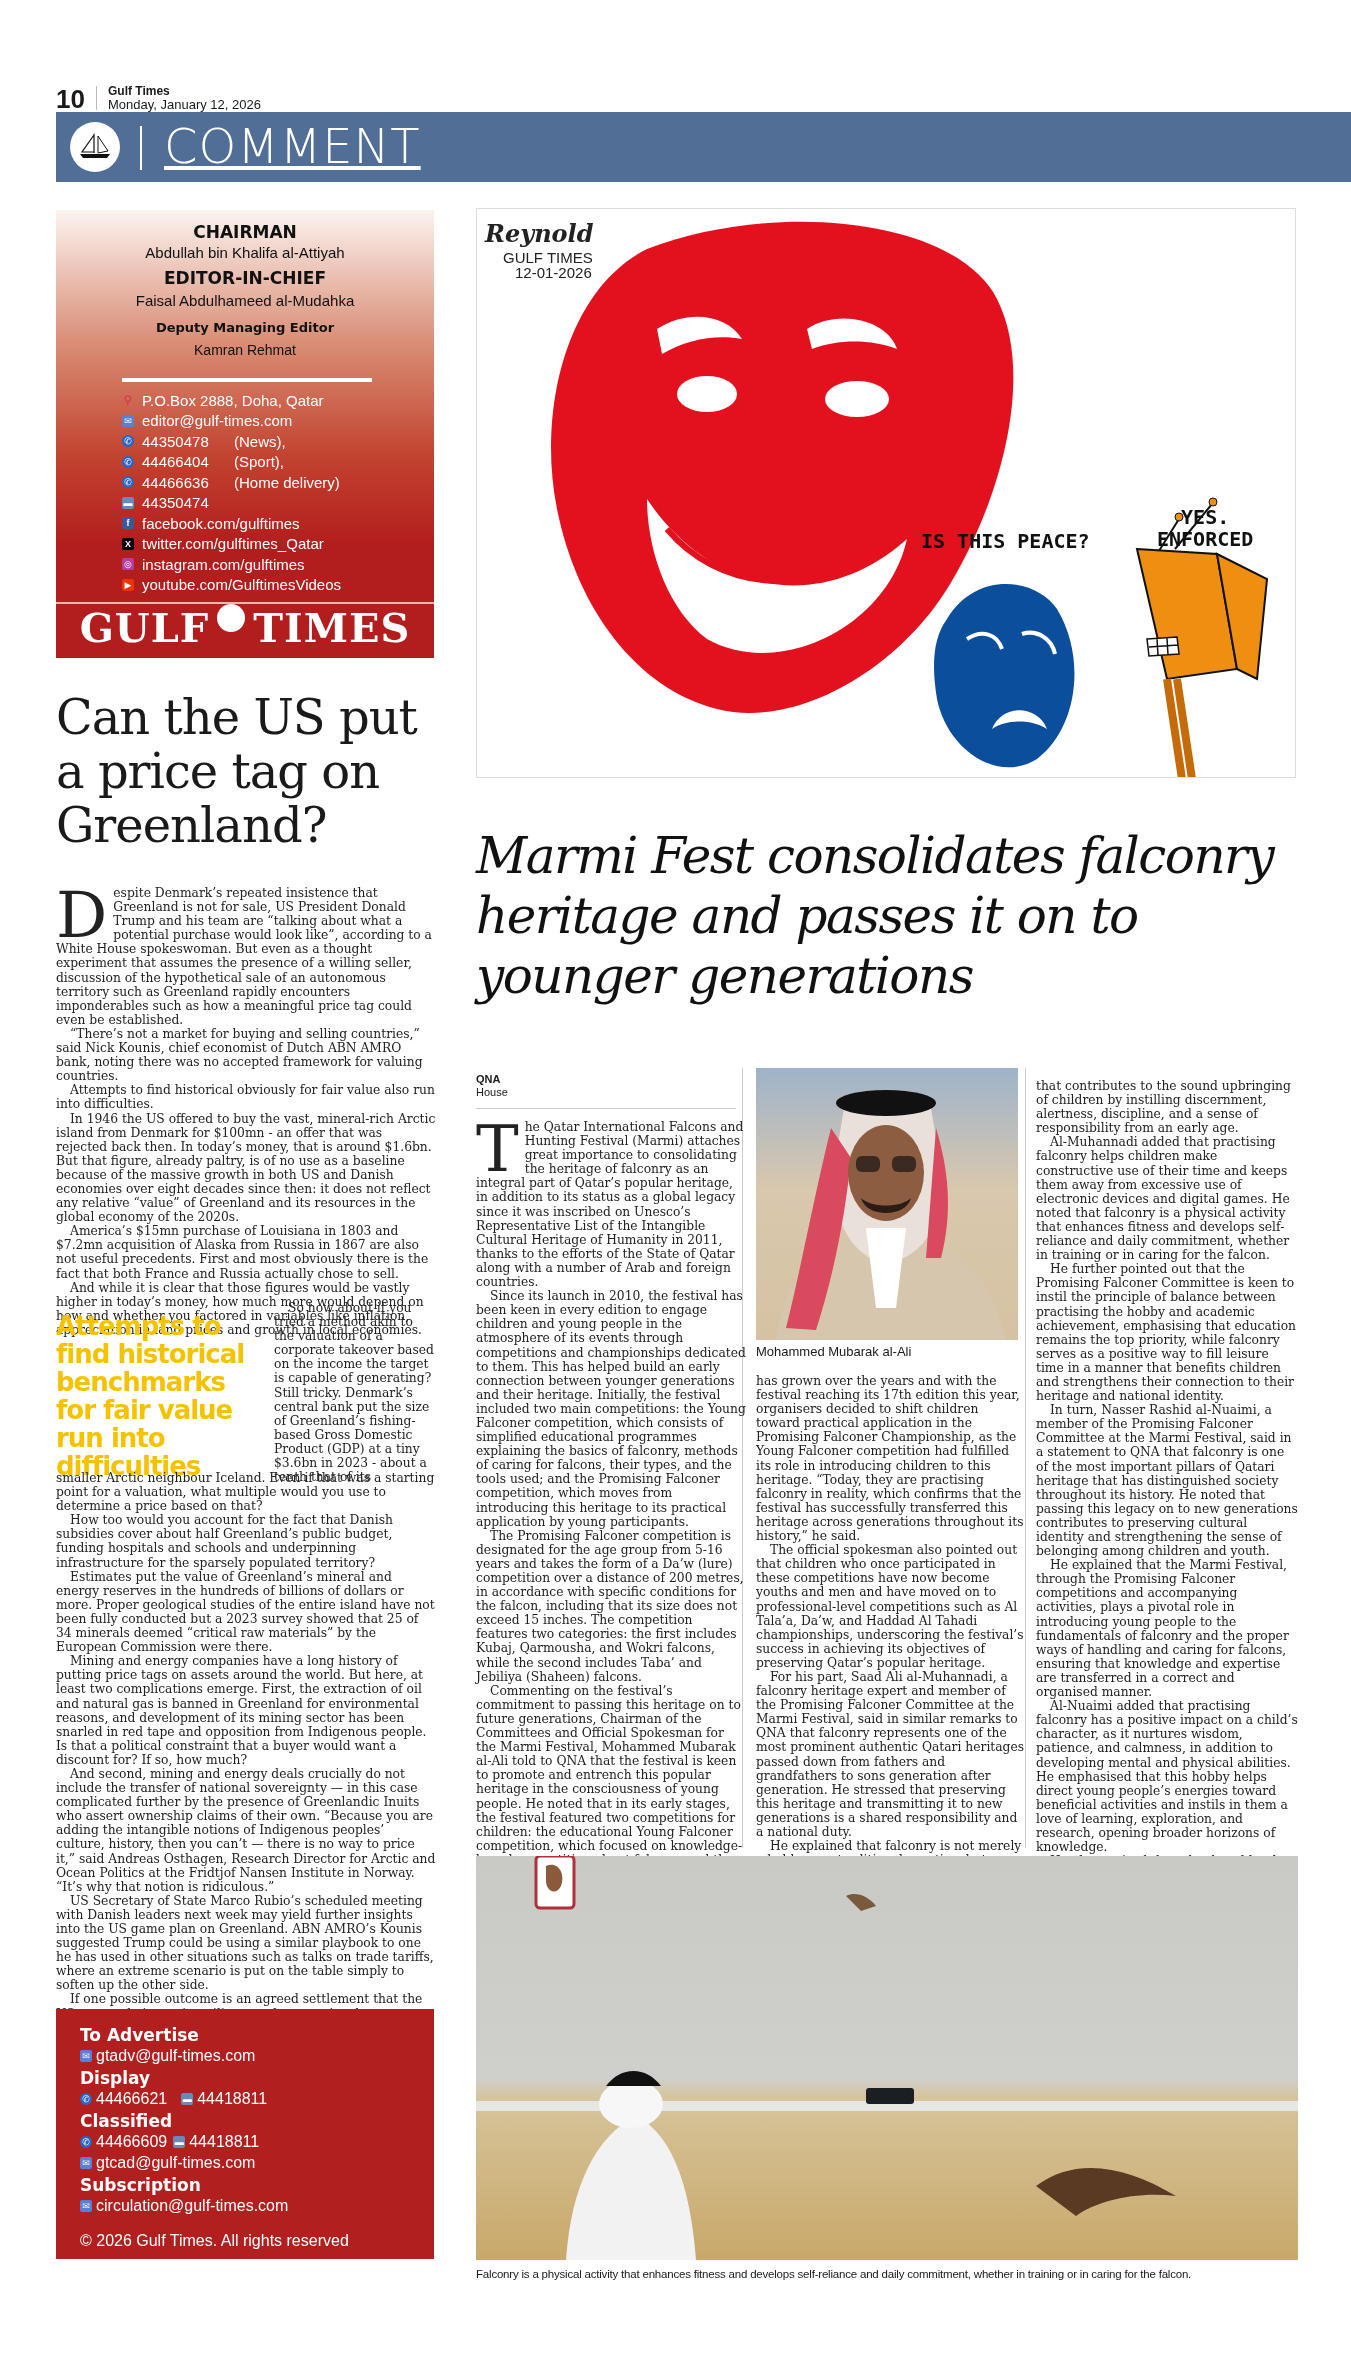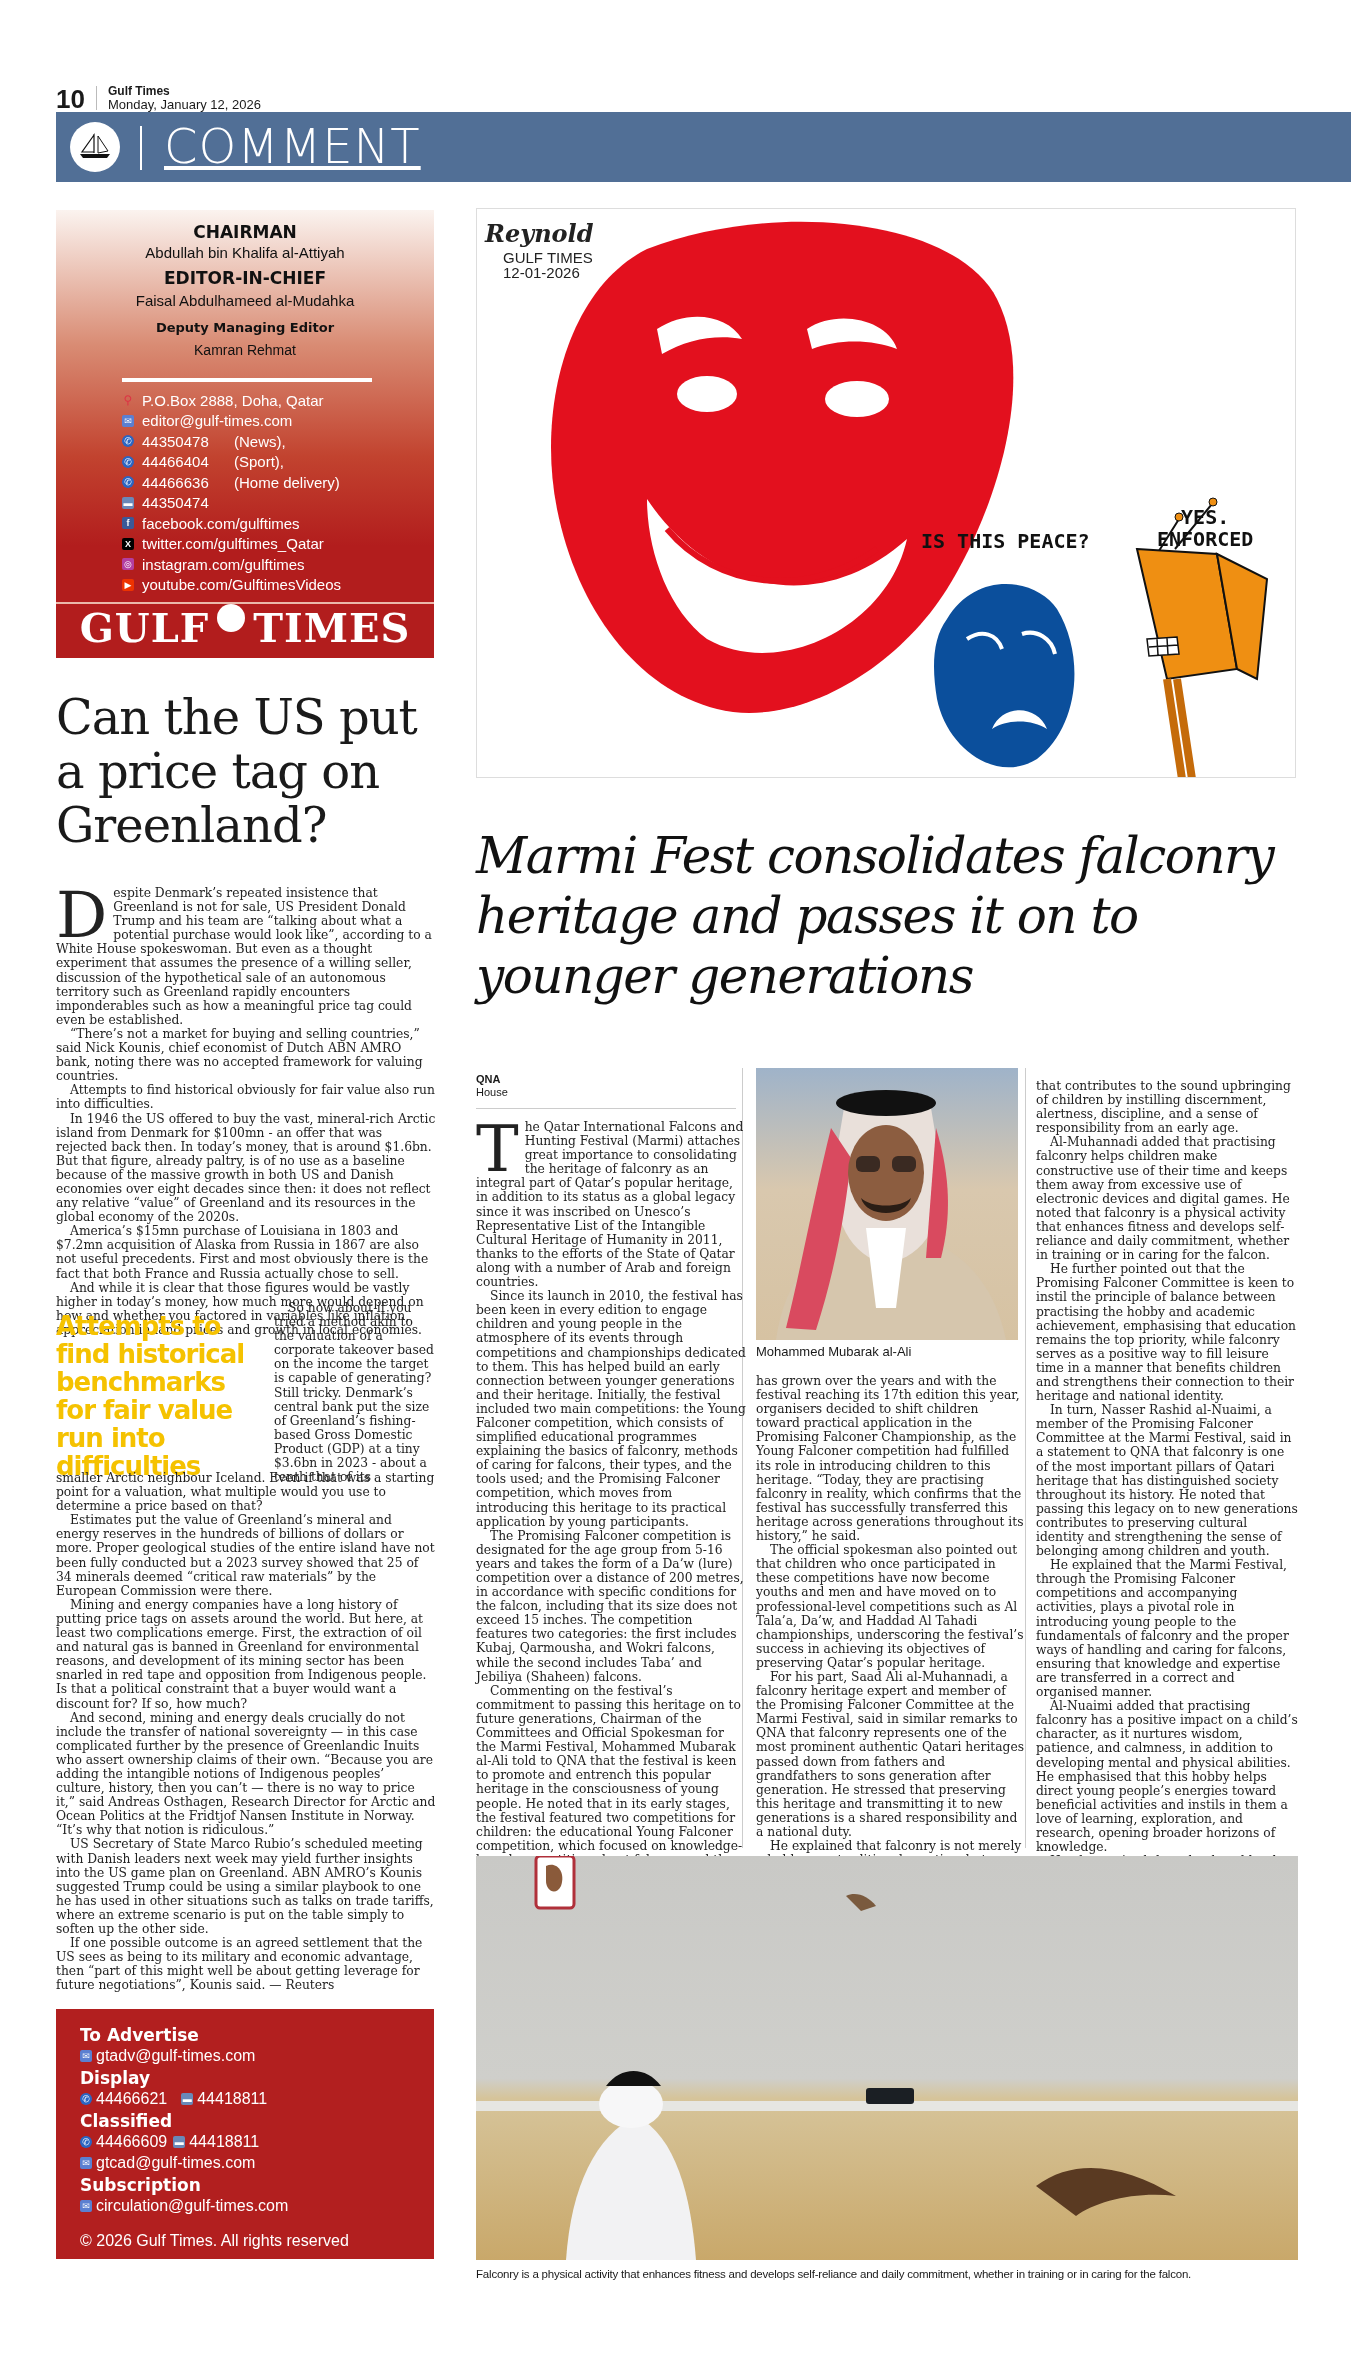--- a/index.html
+++ b/index.html
@@ -170,20 +170,21 @@
   <p>In 1946 the US offered to buy the vast, mineral-rich Arctic island from Denmark for $100mn - an offer that was rejected back then. In today’s money, that is around $1.6bn. But that figure, already paltry, is of no use as a baseline because of the massive growth in both US and Danish economies over eight decades since then: it does not reflect any relative “value” of Greenland and its resources in the global economy of the 2020s.</p>
   <p>America’s $15mn purchase of Louisiana in 1803 and $7.2mn acquisition of Alaska from Russia in 1867 are also not useful precedents. First and most obviously there is the fact that both France and Russia actually chose to sell.</p>
   <p>And while it is clear that those figures would be vastly higher in today’s money, how much more would depend on how and whether you factored in variables like inflation, appreciation in land prices and growth in local economies.</p>
 </div>
 <div class="abs" id="pull-quote">Attempts to find historical benchmarks for fair value run into difficulties</div>
 <div class="abs body-text" id="gl-body-side">
   <p>So how about if you tried a method akin to the valuation of a corporate takeover based on the income the target is capable of generating? Still tricky. Denmark’s central bank put the size of Greenland’s fishing-based Gross Domestic Product (GDP) at a tiny $3.6bn in 2023 - about a tenth that of its</p>
 </div>
 <div class="abs body-text" id="gl-body-2">
   <p class="first">smaller Arctic neighbour Iceland. Even if that was a starting point for a valuation, what multiple would you use to determine a price based on that?</p>
+  <p>How too would you account for the fact that Danish subsidies cover about half Greenland’s public budget, funding hospitals and schools and underpinning infrastructure for the sparsely populated territory?</p>
   <p>Estimates put the value of Greenland’s mineral and energy reserves in the hundreds of billions of dollars or more. Proper geological studies of the entire island have not been fully conducted but a 2023 survey showed that 25 of 34 minerals deemed “critical raw materials” by the European Commission were there.</p>
   <p>Mining and energy companies have a long history of putting price tags on assets around the world. But here, at least two complications emerge. First, the extraction of oil and natural gas is banned in Greenland for environmental reasons, and development of its mining sector has been snarled in red tape and opposition from Indigenous people. Is that a political constraint that a buyer would want a discount for? If so, how much?</p>
   <p>And second, mining and energy deals crucially do not include the transfer of national sovereignty — in this case complicated further by the presence of Greenlandic Inuits who assert ownership claims of their own. “Because you are adding the intangible notions of Indigenous peoples’ culture, history, then you can’t — there is no way to price it,” said Andreas Osthagen, Research Director for Arctic and Ocean Politics at the Fridtjof Nansen Institute in Norway. “It’s why that notion is ridiculous.”</p>
   <p>US Secretary of State Marco Rubio’s scheduled meeting with Danish leaders next week may yield further insights into the US game plan on Greenland. ABN AMRO’s Kounis suggested Trump could be using a similar playbook to one he has used in other situations such as talks on trade tariffs, where an extreme scenario is put on the table simply to soften up the other side.</p>
   <p>If one possible outcome is an agreed settlement that the US sees as being to its military and economic advantage, then “part of this might well be about getting leverage for future negotiations”, Kounis said. — Reuters</p>
 </div>
 
 <div class="abs" id="advert">
   <div class="ad-head">To Advertise</div>
   <div class="ad-row">
@@ -215,21 +216,21 @@
       <span class="mh-icon ic-mail">✉</span>
       <span>circulation@gulf-times.com</span>
     </div>
   <div id="ad-copy">© 2026 Gulf Times. All rights reserved</div>
 </div>
 
 <div class="abs" id="cartoon">
   <div class="abs" id="cartoon-sig">
     <span class="sig-hand">Reynold</span>
     <span style="display:block;margin-left:18px">GULF TIMES</span>
-    <span style="display:block;margin-left:18px">12-01-2026</span>
+    <span style="display:block;margin-left:30px">12-01-2026</span>
   </div>
   <svg class="abs" style="left:0;top:0" width="820" height="570">
     <g>
       <path d="M170 40 C300 -10 480 10 520 90 C560 170 520 300 470 380 C420 460 320 520 240 500 C160 480 100 400 80 300 C60 200 90 80 170 40 Z" fill="#e3101e"></path>
       <path d="M180 120 C210 100 250 105 265 130 C240 125 210 130 185 145 Z" fill="#fff"></path>
       <path d="M330 120 C360 100 410 110 420 140 C395 130 360 130 335 140 Z" fill="#fff"></path>
       <ellipse cx="230" cy="185" rx="30" ry="18" fill="#fff"></ellipse>
       <ellipse cx="380" cy="190" rx="32" ry="18" fill="#fff"></ellipse>
       <path d="M170 290 C230 380 340 410 430 330 C410 420 300 470 230 430 C190 400 170 340 170 290 Z" fill="#fff"></path>
       <path d="M190 320 C240 380 330 390 400 340" stroke="#e3101e" stroke-width="6" fill="none"></path>

